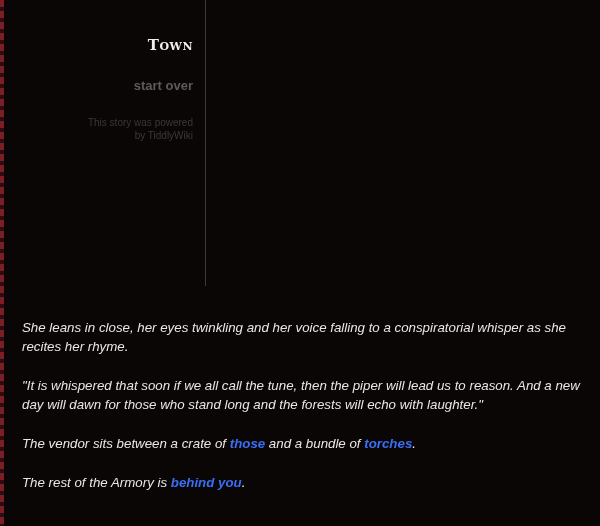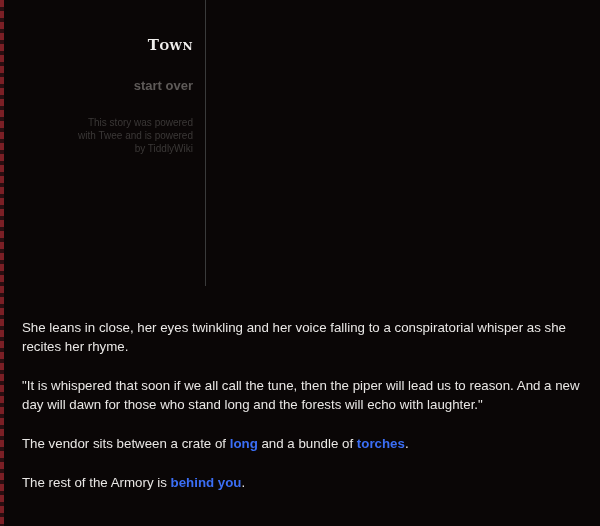--- a/index.html
+++ b/index.html
@@ -89,20 +89,21 @@
   .passage {
     flex: 1;
     padding: 32px 20px 0 22px;
     box-sizing: border-box;
   }
   .passage p {
     margin: 0 0 20px 0;
     font-size: 13.3px;
     line-height: 19px;
     color: #e9e7e5;
+    font-style: italic;
   }
   .passage p:last-child {
     margin-bottom: 0;
   }
   .tw-link {
     color: #3b6ef5;
     font-weight: bold;
     text-decoration: none;
     cursor: pointer;
   }
@@ -118,26 +119,25 @@
 
     <div class="sidebar">
       <div class="story-title">Town</div>
 
       <div class="sidebar-nav">
         <div class="nav-item">start over</div>
       </div>
 
       <div class="credits">
         <div>This story was powered</div>
-        <div>with Twee and is powered</div>
         <div>by TiddlyWiki</div>
       </div>
     </div>
 
     <div class="passage">
       <p>She leans in close, her eyes twinkling and her voice falling to a conspiratorial whisper as she recites her rhyme.</p>
       <p>"It is whispered that soon if we all call the tune, then the piper will lead us to reason. And a new day will dawn for those who stand long and the forests will echo with laughter."</p>
-      <p>The vendor sits between a crate of <span class="tw-link">long</span> and a bundle of <span class="tw-link">torches</span>.</p>
+      <p>The vendor sits between a crate of <span class="tw-link">those</span> and a bundle of <span class="tw-link">torches</span>.</p>
       <p>The rest of the Armory is <span class="tw-link">behind you</span>.</p>
     </div>
 
   </div>
 </div>
 
 </body></html>

